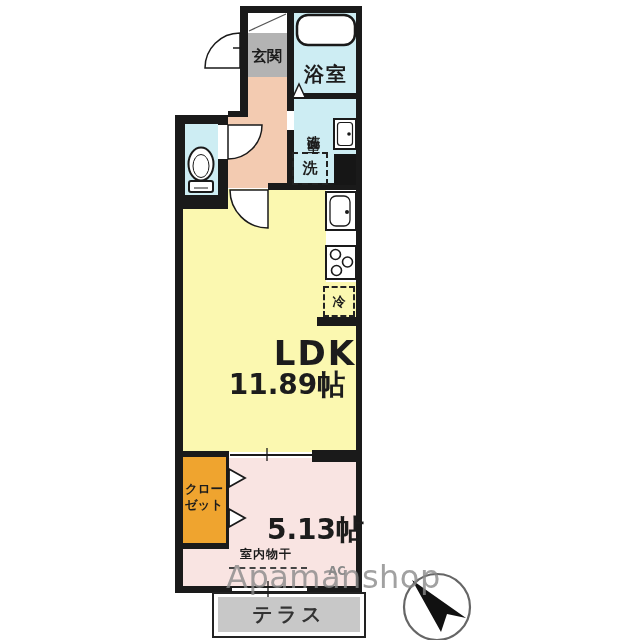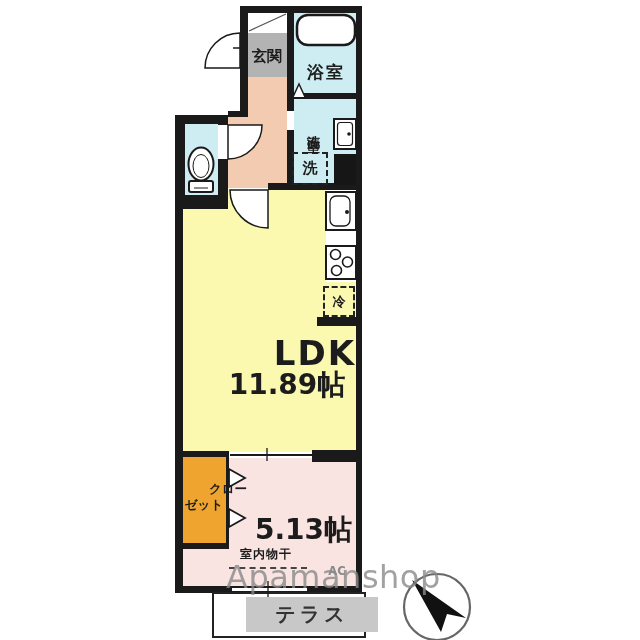--- a/index.html
+++ b/index.html
@@ -51,21 +51,21 @@
 
   <div class="wall" style="left:175px;top:586px;width:57px;height:7px;"></div>
   <div class="wall" style="left:307px;top:586px;width:55px;height:7px;"></div>
   <div class="abs" style="left:232px;top:586px;width:75px;height:7px;box-sizing:border-box;background:#fff;border-top:2px solid #1a1a1a;border-bottom:2px solid #1a1a1a;"></div>
 
   <div class="abs" style="left:334px;top:154px;width:22px;height:31px;background:#161616;"></div>
 
   <div class="wall" style="left:317px;top:317px;width:45px;height:9px;"></div>
 
   <div class="abs" style="left:212px;top:592px;width:154px;height:46px;box-sizing:border-box;background:#fff;border:2px solid #222;"></div>
-  <div class="abs" style="left:218px;top:597px;width:132px;height:35px;background:var(--terrace);display:flex;align-items:center;justify-content:center;margin-left:28px;">
+  <div class="abs" style="left:218px;top:597px;width:142px;height:35px;background:var(--terrace);display:flex;align-items:center;justify-content:center;">
     <span class="b600" style="font-size:20px;letter-spacing:4px;color:#333;">テラス</span>
   </div>
 
   <svg width="640" height="640" viewBox="0 0 640 640">
     <line x1="249" y1="31" x2="286" y2="14" stroke="#555" stroke-width="1.2"></line>
     <g>
       <path d="M240,68 L205,68 A35,35 0 0 1 240,33 Z" fill="#fff" stroke="#1a1a1a" stroke-width="1.5"></path>
       <line x1="233" y1="48" x2="242" y2="48" stroke="#1a1a1a" stroke-width="1.5"></line>
     </g>
     <g>
@@ -116,26 +116,26 @@
   </svg>
 
   <div class="dashedbox" style="left:292px;top:152px;width:36px;height:33px;font-size:15px;">
     <span>洗</span>
   </div>
   <div class="dashedbox" style="left:323px;top:286px;width:32px;height:31px;font-size:13px;">
     <span>冷</span>
   </div>
 
   <div class="lbl b700" style="left:244px;top:47px;width:46px;font-size:15px;">玄関</div>
-  <div class="lbl b700" style="left:294px;top:61px;width:64px;font-size:17px;letter-spacing:2px;">浴室</div>
+  <div class="lbl b700" style="left:294px;top:61px;width:64px;font-size:20px;letter-spacing:2px;">浴室</div>
   <div class="lbl b700 vtext" style="left:304px;top:100px;height:56px;font-size:13px;">洗面室</div>
   <div class="lbl b600" style="left:183px;top:333px;width:173px;font-size:34px;letter-spacing:2px;text-align:right;">LDK</div>
   <div class="lbl b600" style="left:183px;top:366px;width:208px;font-size:28px;">11.89帖</div>
-  <div class="lbl b700" style="left:181px;top:481px;width:46px;font-size:12.5px;margin-left:24px;">クロー</div>
+  <div class="lbl b700" style="left:181px;top:481px;width:46px;font-size:12.5px;">クロー</div>
   <div class="lbl b700" style="left:181px;top:497px;width:46px;font-size:12.5px;text-align:center;">ゼット</div>
-  <div class="lbl b600" style="left:229px;top:511px;width:149px;font-size:28px;">5.13帖</div>
+  <div class="lbl b600" style="left:229px;top:511px;width:149px;font-size:28px;padding-left:12px;">5.13帖</div>
   <div class="lbl b700" style="left:235px;top:546px;width:62px;font-size:12px;letter-spacing:1px;">室内物干</div>
   <div class="lbl b700" style="left:326px;top:564px;width:22px;font-size:11.5px;color:#8a8a8a;">AC</div>
 
   <div class="abs" style="left:229px;top:562px;width:78px;height:5px;border-bottom:2.5px dashed #444;"></div>
 
   <div class="abs" style="left:226px;top:558px;font-size:32px;color:var(--wm,#8a8a8a);opacity:0.8;letter-spacing:0.5px;z-index:50;">Apamanshop</div>
 </div>
 
 </body></html>

